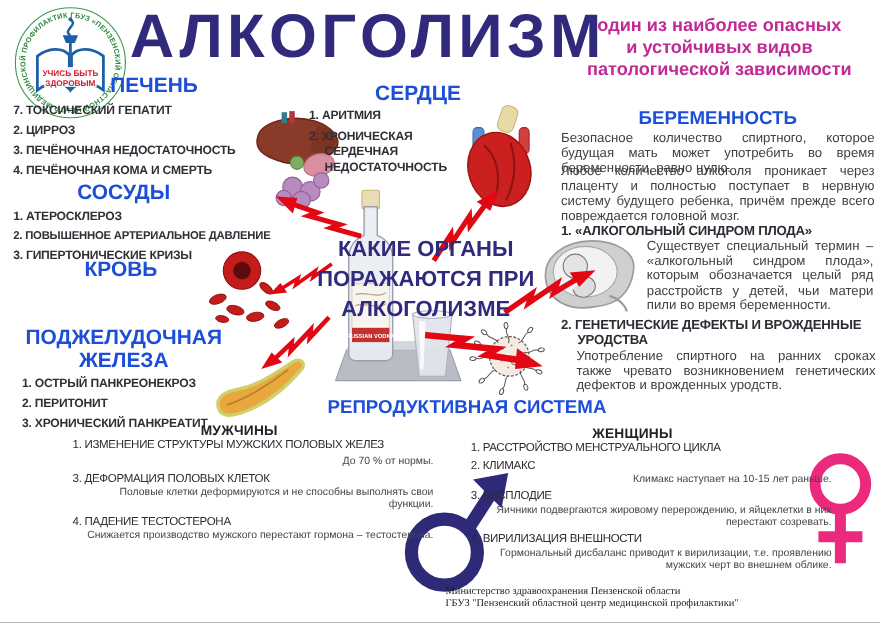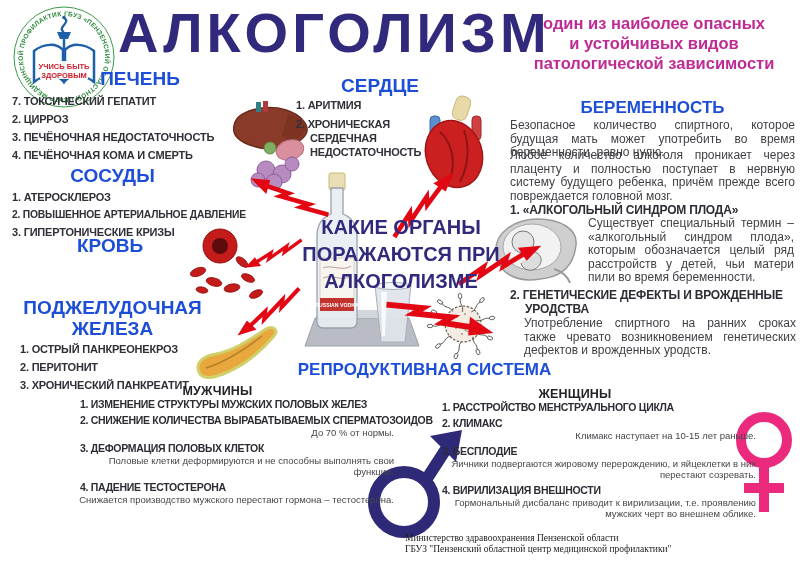--- a/index.html
+++ b/index.html
@@ -15,21 +15,21 @@
   .h17{font-size:17px;}
   .items .it{font-weight:bold;color:#2f2f37;font-size:11px;letter-spacing:-0.2px;
              margin-bottom:6px;white-space:nowrap;}
   .items.wrap .it{white-space:normal;padding-left:14px;text-indent:-14px;}
   .question{font-size:20px;line-height:27px;font-weight:bold;color:#312a7c;text-align:center;}
   .body-txt{font-size:12px;color:#3f3f45;line-height:13.5px;text-align:justify;}
   .bold-item{font-size:12px;font-weight:bold;color:#2c2c34;letter-spacing:-0.2px;}
   .hang{padding-left:15px;text-indent:-15px;}
   .group-head{font-size:12.5px;font-weight:bold;color:#222228;text-align:center;letter-spacing:0.2px;}
   .mw-item{margin-bottom:4px;}
-  .mw-t{font-weight:bold;font-size:10.5px;color:#2c2c34;letter-spacing:-0.3px;white-space:nowrap;margin-left:14px;}
+  .mw-t{font-weight:normal;font-size:10.5px;color:#2c2c34;letter-spacing:-0.3px;white-space:nowrap;}
   .mw-s{font-size:9.5px;color:#45454b;line-height:11px;padding-left:13px;width:315px;margin-top:1px;text-align:right;}
   .footer{font-family:"Liberation Serif",serif;font-size:9.5px;color:#1c1c1c;text-align:left;line-height:11px;}
 </style>
 </head>
 <body>
 
 <div class="poster">
 
   <svg class="abs z2" style="left:12px;top:5px" width="104" height="104" viewBox="0 0 104 104">
     <circle cx="52" cy="52" r="50" fill="#ffffff" stroke="#3a9b4a" stroke-width="1"></circle>
@@ -115,21 +115,21 @@
     <div class="it">2. ПЕРИТОНИТ</div>
     <div class="it">3. ХРОНИЧЕСКИЙ ПАНКРЕАТИТ</div>
   </div>
 
   <svg class="abs z2" style="left:192px;top:314px" width="90" height="80" viewBox="0 0 90 80">
     <path d="M8,60 C2,50 10,42 24,40 C44,36 60,24 74,15 C81,11 87,16 82,22 C70,36 54,50 36,58 C26,62 14,67 8,60 Z" fill="#e8a83e" stroke="#cfd06a" stroke-width="3"></path>
     <path d="M14,54 C28,50 50,38 70,22" stroke="#b5812a" stroke-width="1.6" fill="none"></path>
   </svg>
 
   <div class="abs z5 mag-head h19" style="left:310px;top:76px;width:140px">СЕРДЦЕ</div>
-  <div class="abs z5 items wrap" style="left:296px;top:99px;width:128px">
+  <div class="abs z5 items wrap" style="left:281px;top:99px;width:128px">
     <div class="it">1. АРИТМИЯ</div>
     <div class="it" style="line-height:14px">2. ХРОНИЧЕСКАЯ СЕРДЕЧНАЯ НЕДОСТАТОЧНОСТЬ</div>
   </div>
 
   <svg class="abs z2" style="left:412px;top:92px" width="84" height="102" viewBox="0 0 84 102">
     <rect x="42" y="4" width="15" height="24" rx="6" fill="#e8d9a8" stroke="#c9b877" transform="rotate(18 49 16)"></rect>
     <rect x="18" y="24" width="10" height="28" rx="4" fill="#5b8fd0" stroke="#3c6ca8"></rect>
     <rect x="60" y="24" width="9" height="24" rx="4" fill="#d04040" stroke="#a32525"></rect>
     <ellipse cx="42" cy="62" rx="28" ry="34" fill="#cc1f1f" stroke="#a31515" stroke-width="1.5" transform="rotate(-18 42 62)"></ellipse>
     <path d="M28,40 C40,50 44,70 38,88 M52,38 C58,56 56,74 48,90" stroke="#8f1414" stroke-width="2" fill="none"></path>
@@ -196,42 +196,41 @@
       </g>
     </defs>
     <use href="#bolt" transform="translate(320,224) rotate(-147.8) scale(0.83)"></use>
     <use href="#bolt" transform="translate(388,226) rotate(-40.2) scale(0.84)"></use>
     <use href="#bolt" transform="translate(303,249) rotate(161) scale(0.61)"></use>
     <use href="#bolt" transform="translate(303,299) rotate(149.7) scale(0.75)"></use>
     <use href="#bolt" transform="translate(457,271) rotate(-17.8) scale(0.88)"></use>
     <use href="#bolt" transform="translate(395,291) rotate(22) scale(1.07)"></use>
   </svg>
 
-  <div class="abs z5 question pre" style="left:301px;top:214px;width:200px">КАКИЕ ОРГАНЫ
+  <div class="abs z5 question pre" style="left:287px;top:214px;width:200px">КАКИЕ ОРГАНЫ
 ПОРАЖАЮТСЯ ПРИ
 АЛКОГОЛИЗМЕ</div>
 
   <div class="abs z5 mag-head h17" style="left:510px;top:98px;width:285px">БЕРЕМЕННОСТЬ</div>
   <div class="abs z5 body-txt" style="left:510px;top:119px;width:285px">Безопасное количество спиртного, которое будущая мать может употребить во время беременности, равно нулю.</div>
   <div class="abs z5 body-txt" style="left:510px;top:149px;width:285px">Любое количество алкоголя проникает через плаценту и полностью поступает в нервную систему будущего ребенка, причём прежде всего повреждается головной мозг.</div>
   <div class="abs z5 bold-item" style="left:510px;top:203px;width:285px">1. «АЛКОГОЛЬНЫЙ СИНДРОМ ПЛОДА»</div>
   <div class="abs z5 body-txt" style="left:588px;top:217px;width:206px">Существует специальный термин – «алкогольный синдром плода», которым обозначается целый ряд расстройств у детей, чьи матери пили во время беременности.</div>
   <div class="abs z5 bold-item hang" style="left:510px;top:288px;width:280px;line-height:14px">2. ГЕНЕТИЧЕСКИЕ ДЕФЕКТЫ И ВРОЖДЕННЫЕ УРОДСТВА</div>
   <div class="abs z5 body-txt" style="left:524px;top:317px;width:272px">Употребление спиртного на ранних сроках также чревато возникновением генетических дефектов и врожденных уродств.</div>
 
   <div class="abs z5 mag-head h17" style="left:292px;top:360px;width:265px">РЕПРОДУКТИВНАЯ СИСТЕМА</div>
 
   <div class="abs z5 group-head" style="left:150px;top:384px;width:135px">МУЖЧИНЫ</div>
   <div class="abs z5" style="left:66px;top:398px;width:335px">
     <div class="mw-item">
       <div class="mw-t">1. ИЗМЕНЕНИЕ СТРУКТУРЫ МУЖСКИХ ПОЛОВЫХ ЖЕЛЕЗ</div>
       <div class="mw-s"></div>
     </div>
     <div class="mw-item">
-      <div class="mw-t">2. СНИЖЕНИЕ КОЛИЧЕСТВА ВЫРАБАТЫВАЕМЫХ СПЕРМАТОЗОИДОВ</div>
       <div class="mw-s">До 70 % от нормы.</div>
     </div>
     <div class="mw-item">
       <div class="mw-t">3. ДЕФОРМАЦИЯ ПОЛОВЫХ КЛЕТОК</div>
       <div class="mw-s">Половые клетки деформируются и не способны выполнять свои функции.</div>
     </div>
     <div class="mw-item">
       <div class="mw-t">4. ПАДЕНИЕ ТЕСТОСТЕРОНА</div>
       <div class="mw-s">Снижается производство мужского перестают гормона – тестостерона.</div>
     </div>

